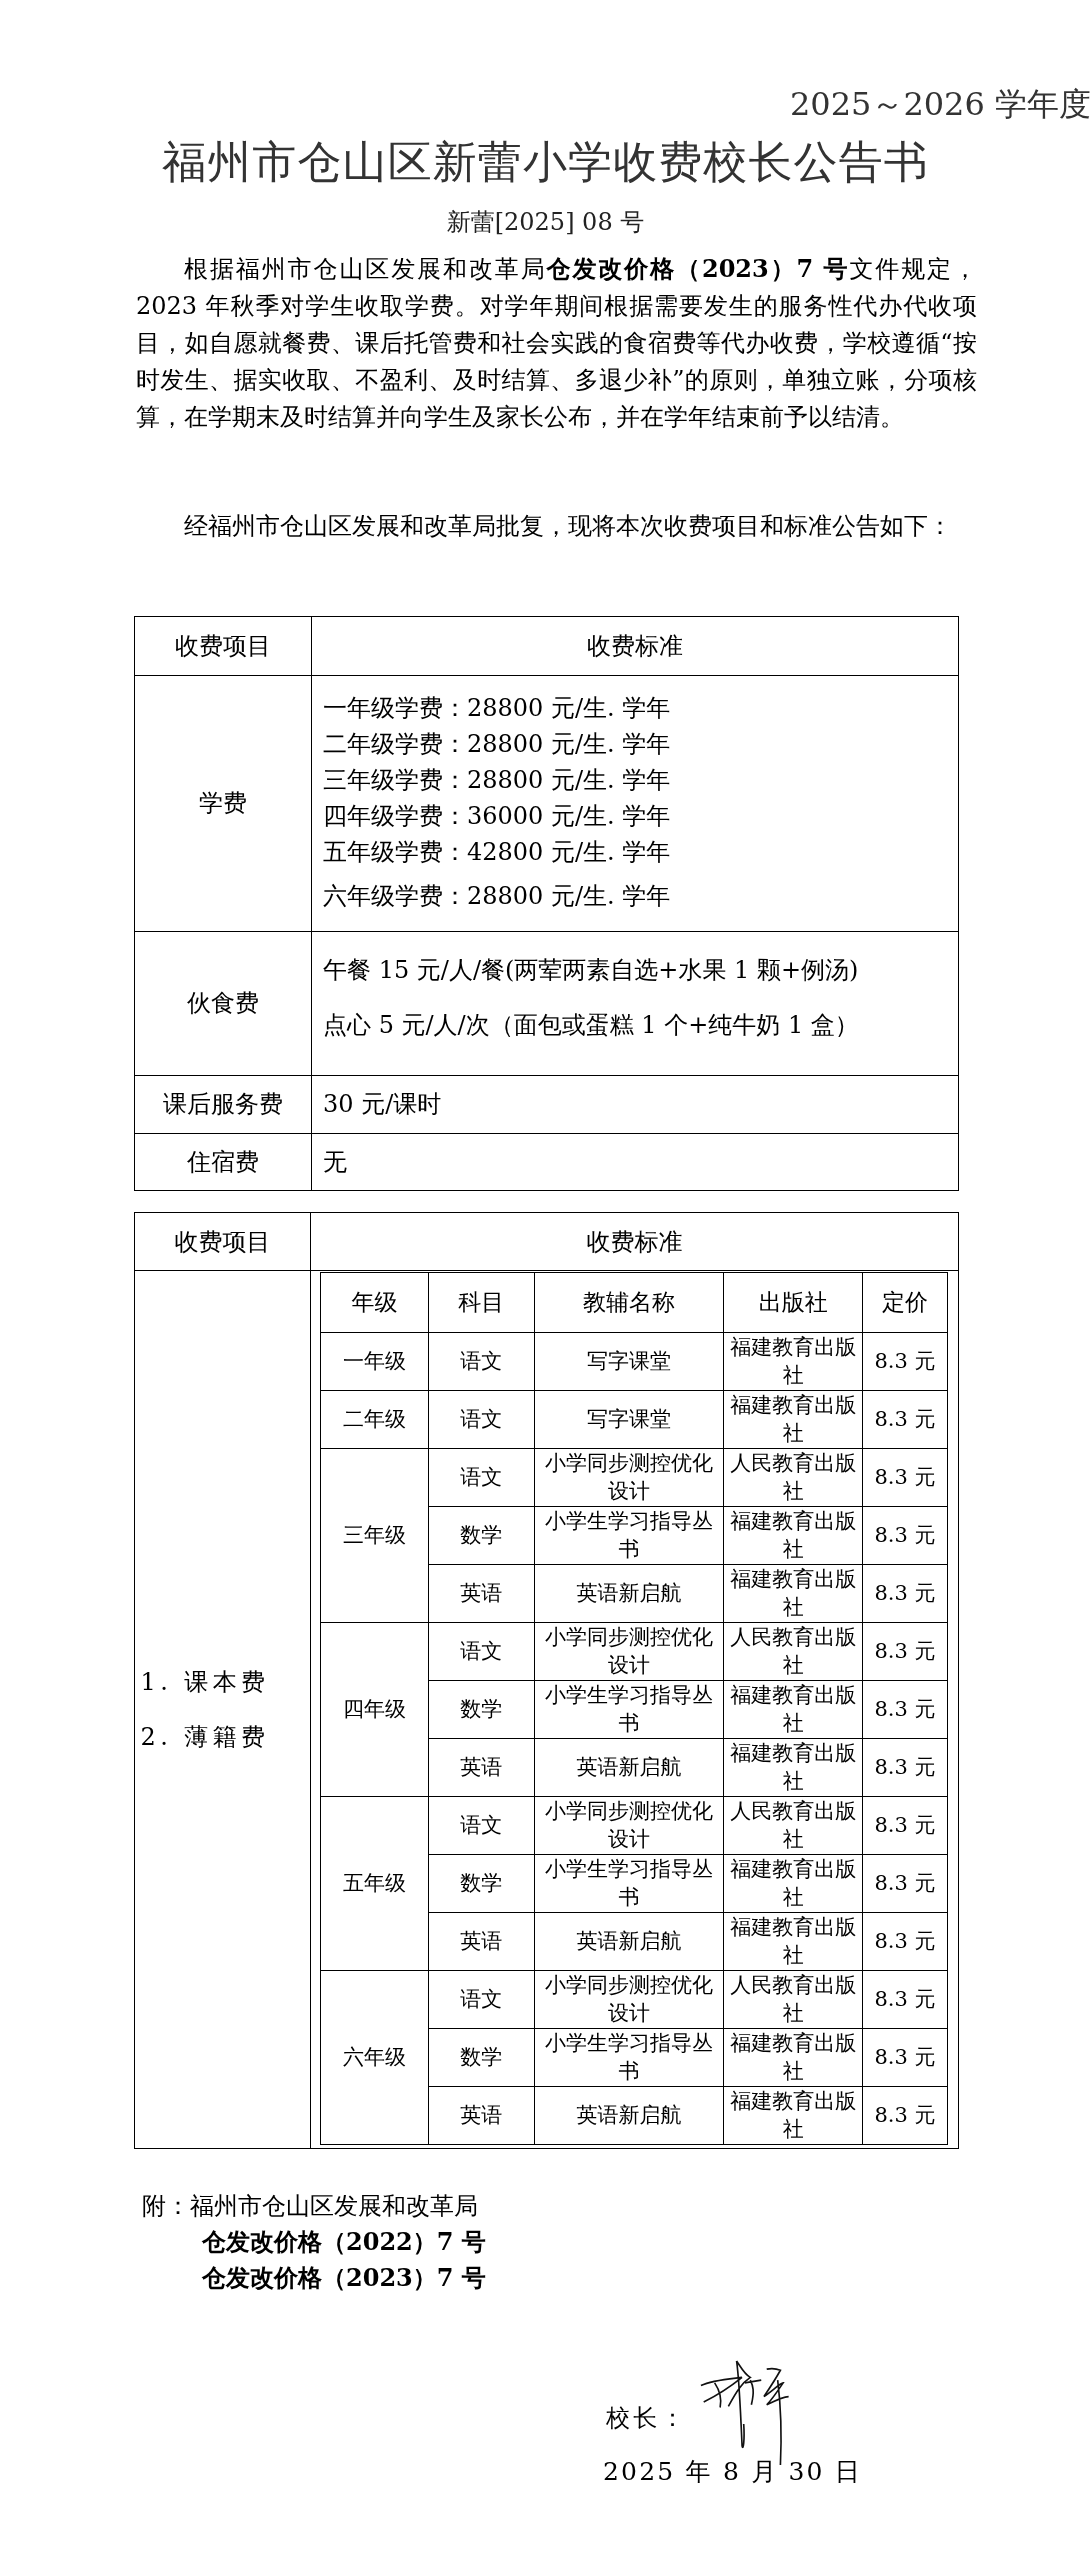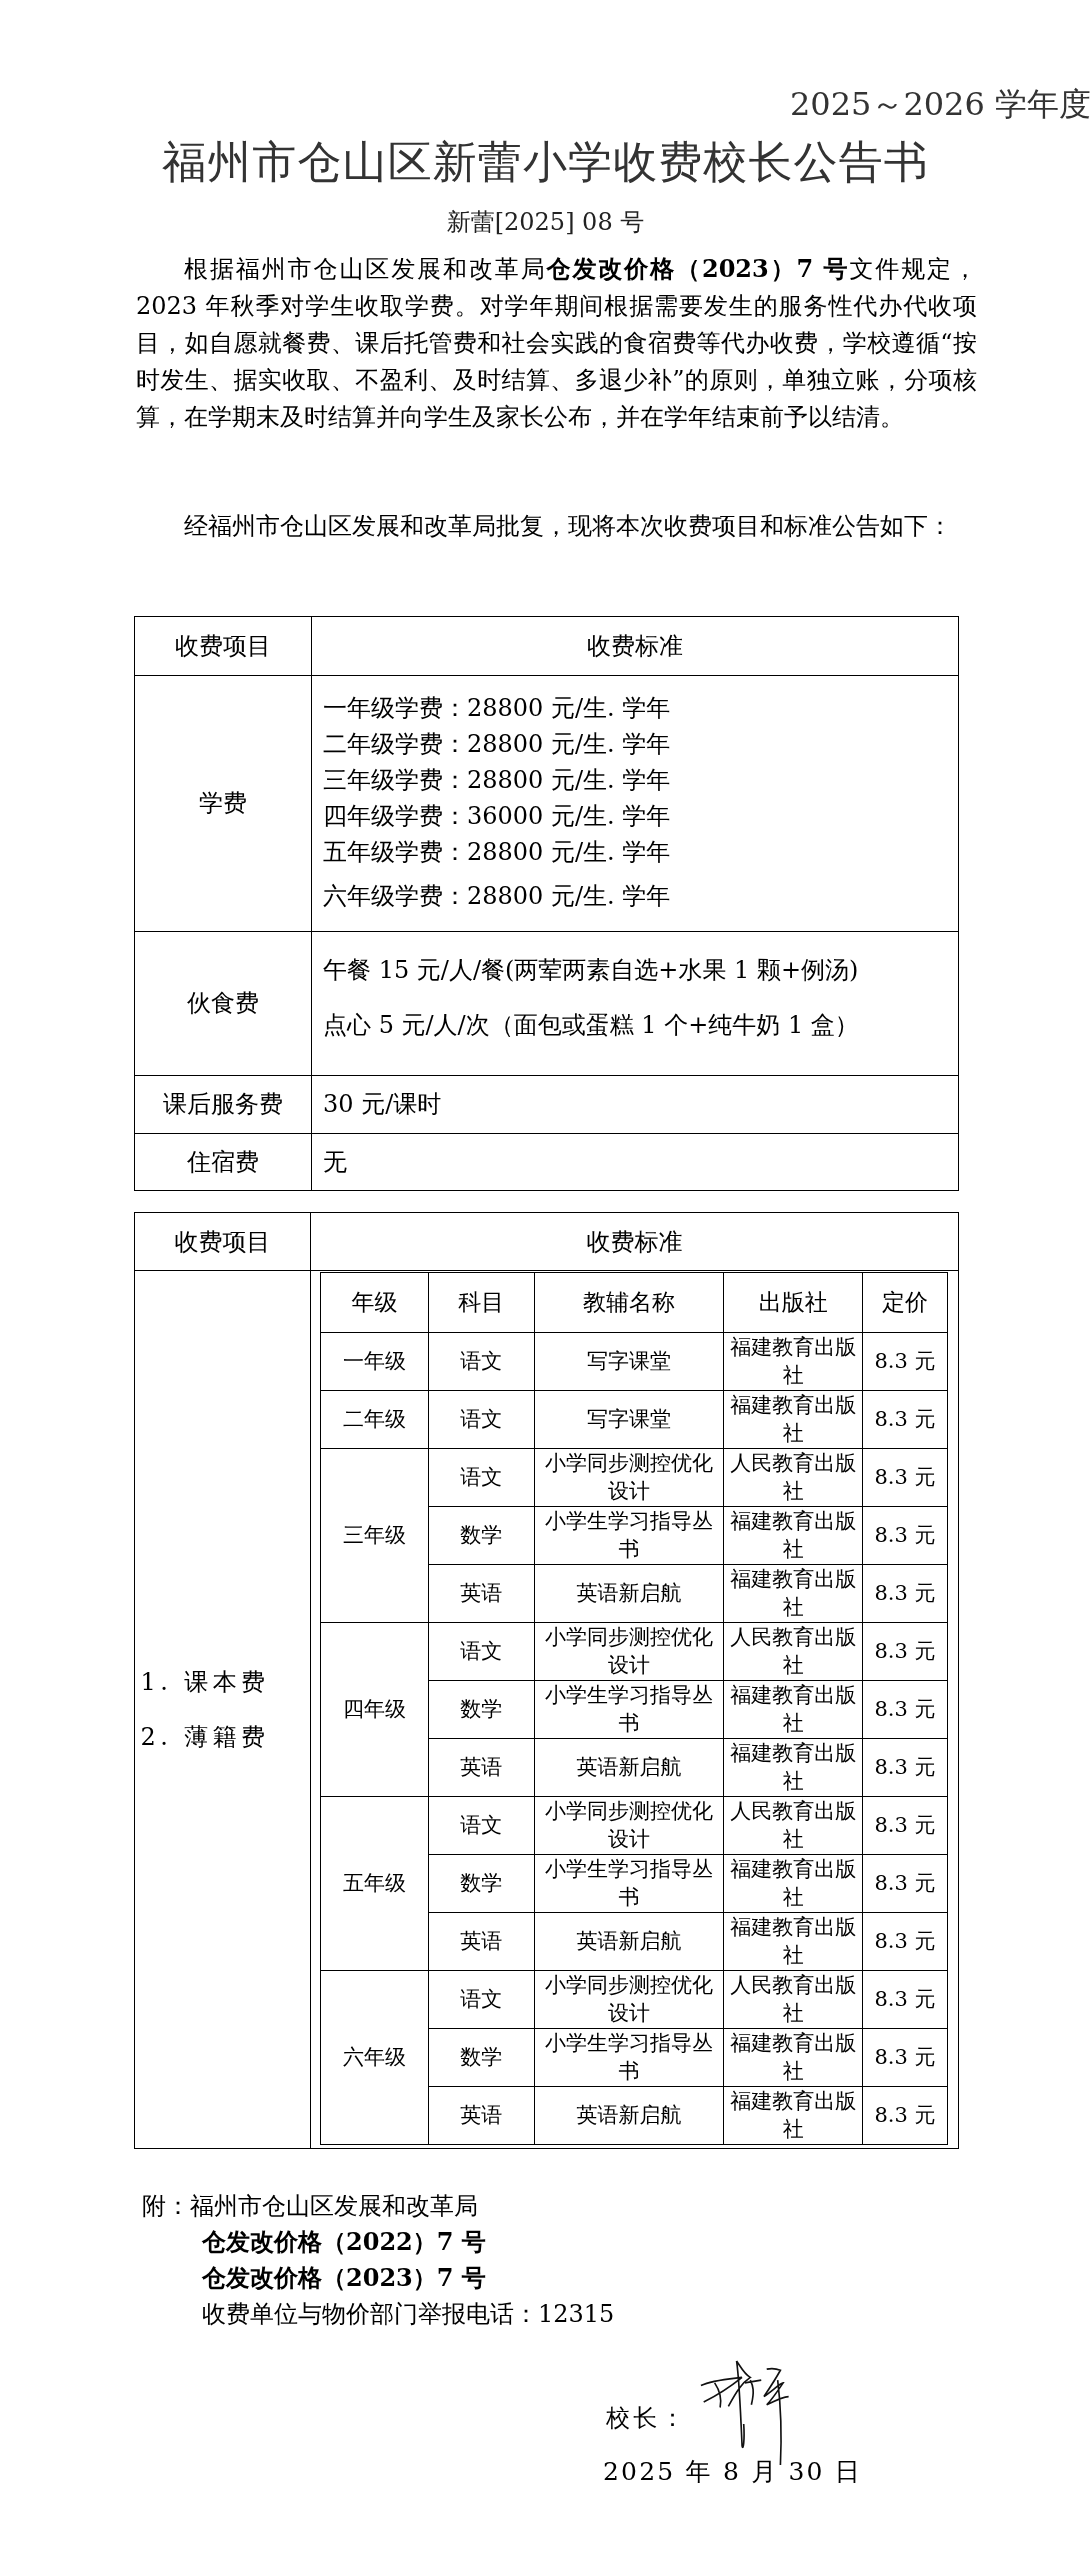--- a/index.html
+++ b/index.html
@@ -78,21 +78,21 @@
         <td>收费标准</td>
       </tr>
       <tr>
         <td class="c1">学费</td>
         <td class="c2">
           <div class="tuition-lines">
             <div>一年级学费：28800 元/生. 学年</div>
             <div>二年级学费：28800 元/生. 学年</div>
             <div>三年级学费：28800 元/生. 学年</div>
             <div>四年级学费：36000 元/生. 学年</div>
-            <div>五年级学费：28800 元/生. 学年</div>
+            <div>五年级学费：42800 元/生. 学年</div>
             <div class="last">六年级学费：28800 元/生. 学年</div>
           </div>
         </td>
       </tr>
       <tr>
         <td class="c1">伙食费</td>
         <td class="c2">
           <div class="meal-lines">
             <div>午餐 15 元/人/餐(两荤两素自选+水果 1 颗+例汤)</div>
             <div>点心 5 元/人/次（面包或蛋糕 1 个+纯牛奶 1 盒）</div>
@@ -227,21 +227,20 @@
           </table>
         </td>
       </tr>
     </tbody>
   </table>
 
   <div class="appendix">
     <div>附：福州市仓山区发展和改革局</div>
     <div class="indent"><b>仓发改价格（2022）7 号</b></div>
     <div class="indent"><b>仓发改价格（2023）7 号</b></div>
-    <div class="indent">收费单位与物价部门举报电话：12315</div>
   </div>
 
   <div class="sign-label">校长：</div>
   <svg class="signature" viewBox="0 0 250 200">
     <path d="M20,50 C40,40 70,38 95,35 M95,35 C70,55 45,70 25,80 M45,45 C55,60 58,75 55,90" fill="none" stroke="#111" stroke-width="3"></path>
     <path d="M85,5 C90,40 92,90 95,160 C97,170 100,150 98,120 M85,5 C95,20 100,30 110,35 C95,45 85,60 70,88" fill="none" stroke="#111" stroke-width="3"></path>
     <path d="M110,40 C115,50 118,60 112,85 M100,45 L130,40" fill="none" stroke="#111" stroke-width="3"></path>
     <path d="M140,20 C150,18 160,20 165,22 C155,40 145,55 135,70 C150,60 165,45 170,45 C160,60 150,75 140,85 C160,75 175,70 180,70 M160,40 C165,80 168,130 165,195" fill="none" stroke="#111" stroke-width="3"></path>
   </svg>
   <div class="sign-date">2025 年 8 月 30 日</div>

